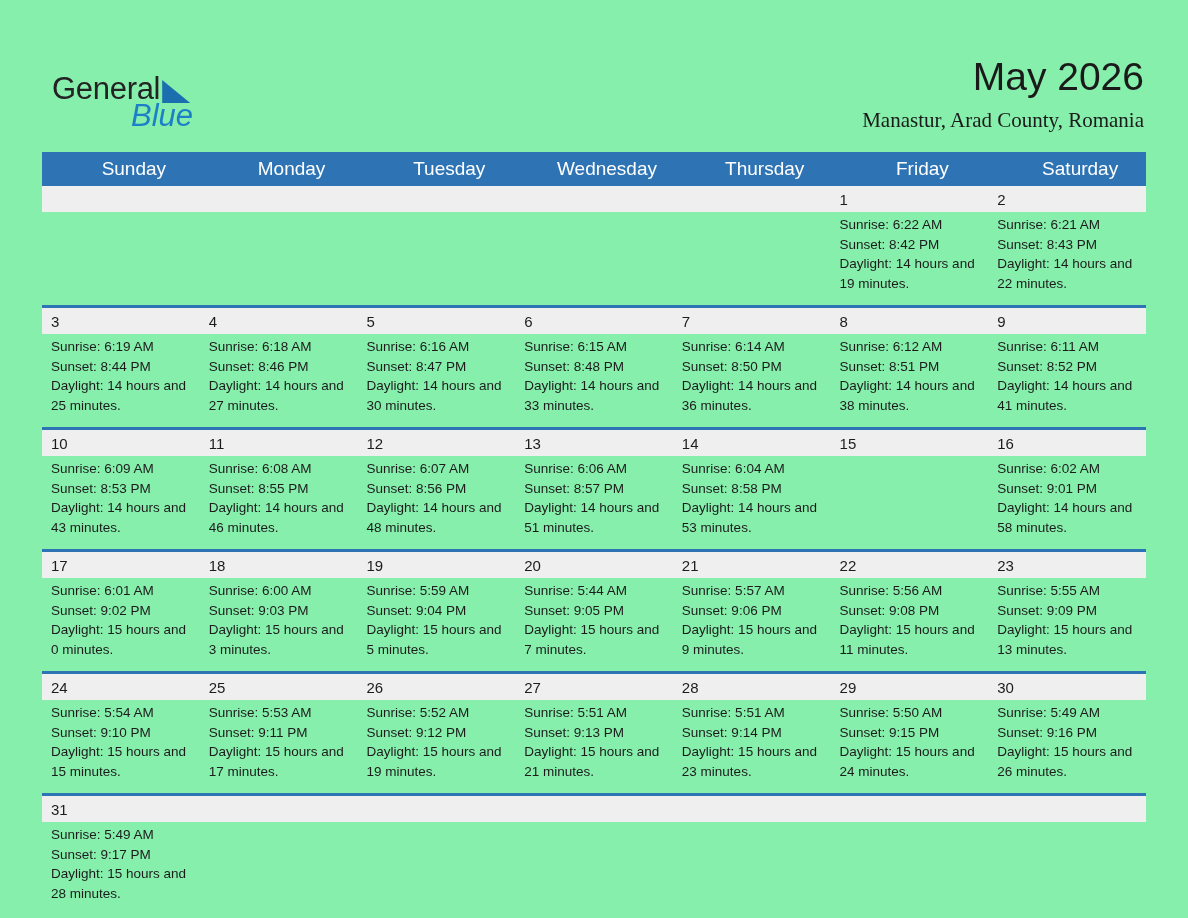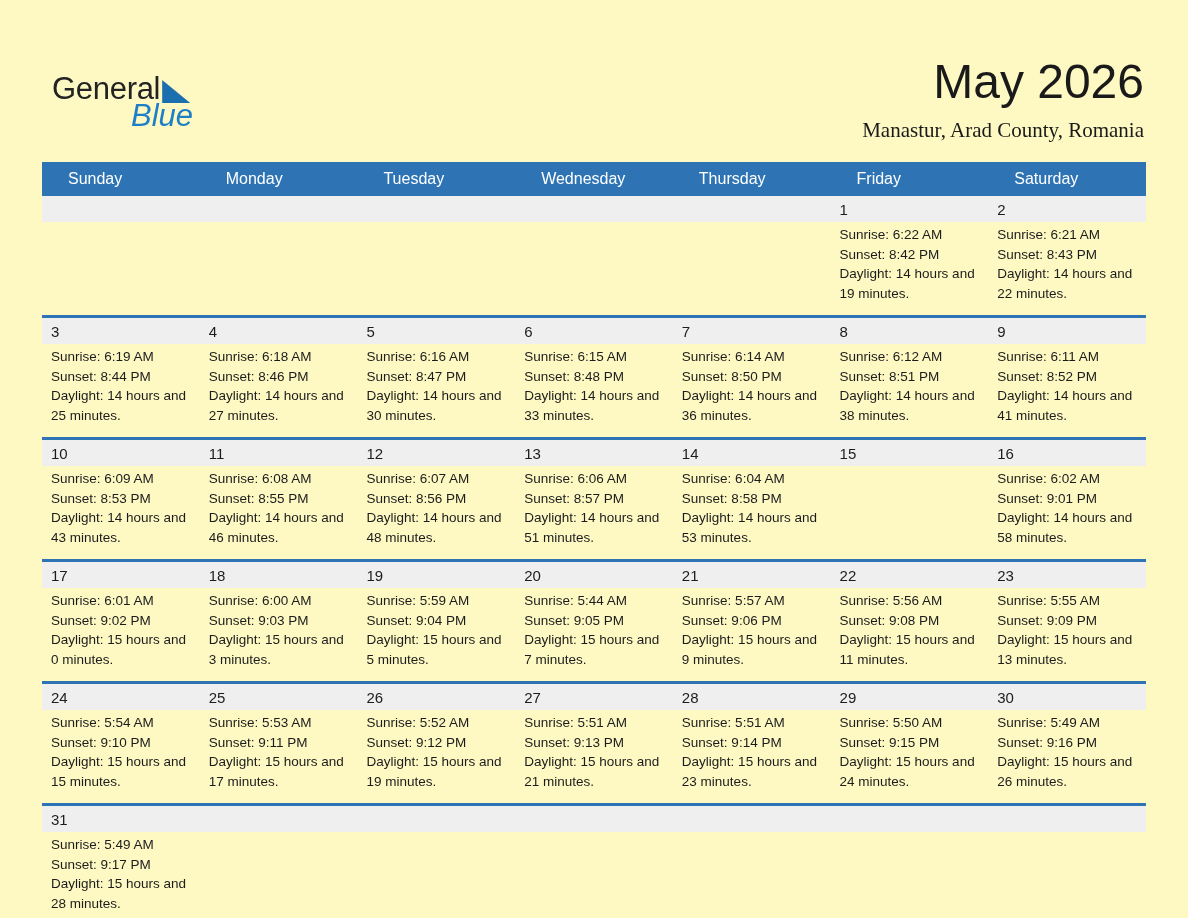--- a/index.html
+++ b/index.html
@@ -1,35 +1,35 @@
 <!DOCTYPE html>
 <html style="--blue: #2E74B5; --band: #EFEFEF; --logo-triangle: #1C6FAE; --logo-blue: #1D7FC7;"><head>
 <meta charset="utf-8">
 <style>
   html,body{margin:0;padding:0;background:#ffffff;}
   .page{
     width:1188px;height:918px;overflow:hidden;position:relative;
     font-family:"Liberation Sans","DejaVu Sans",sans-serif;
-    background:#fef9c3;
+    background:#86efac;
   }
   
   .top{display:flex;justify-content:space-between;align-items:flex-start;padding:56px 44px 0 52px;}
   .logo{margin-top:17px;}
   .logo-row1{display:flex;align-items:flex-end;}
   .logo-general{font-size:31px;color:#232323;letter-spacing:-0.3px;line-height:1;}
   .logo-triangle{display:inline-block;width:28px;height:23px;margin-left:2px;margin-bottom:1px;
     background:var(--logo-triangle);clip-path:polygon(0 0,100% 100%,0 100%);}
   .logo-row2{margin-top:-4px;padding-left:79px;font-size:31px;line-height:1;color:var(--logo-blue);font-style:italic;}
   .title-block{text-align:right;}
-  .month-title{font-size:48px;color:#1a1a1a;line-height:1.1;}
+  .month-title{font-size:39px;color:#1a1a1a;line-height:1.1;}
   .location-subtitle{font-size:21px;color:#1a1a1a;margin-top:9px;font-family:Liberation Serif, serif;}
   
   .calendar{margin:19px 42px 0 42px;}
   .weekday-row{display:grid;grid-template-columns:repeat(7,1fr);background:var(--blue);height:34px;align-items:center;}
-  .weekday{color:#ffffff;font-size:16px;padding-left:26px;}
+  .weekday{color:#ffffff;font-size:19px;padding-left:26px;text-align:center;}
   .week{display:grid;grid-template-columns:repeat(7,1fr);}
   .week + .week{border-top:3px solid var(--blue);}
   .day-num{height:26px;line-height:27px;font-size:15px;padding-left:9px;background:var(--band);color:#1c1c1c;}
   .day-details{min-height:81px;font-size:13.5px;line-height:19.8px;padding:3px 8px 9px 9px;color:#1c1c1c;}
 </style>
 </head>
 <body>
 
 <div class="page">
   <div class="top">

